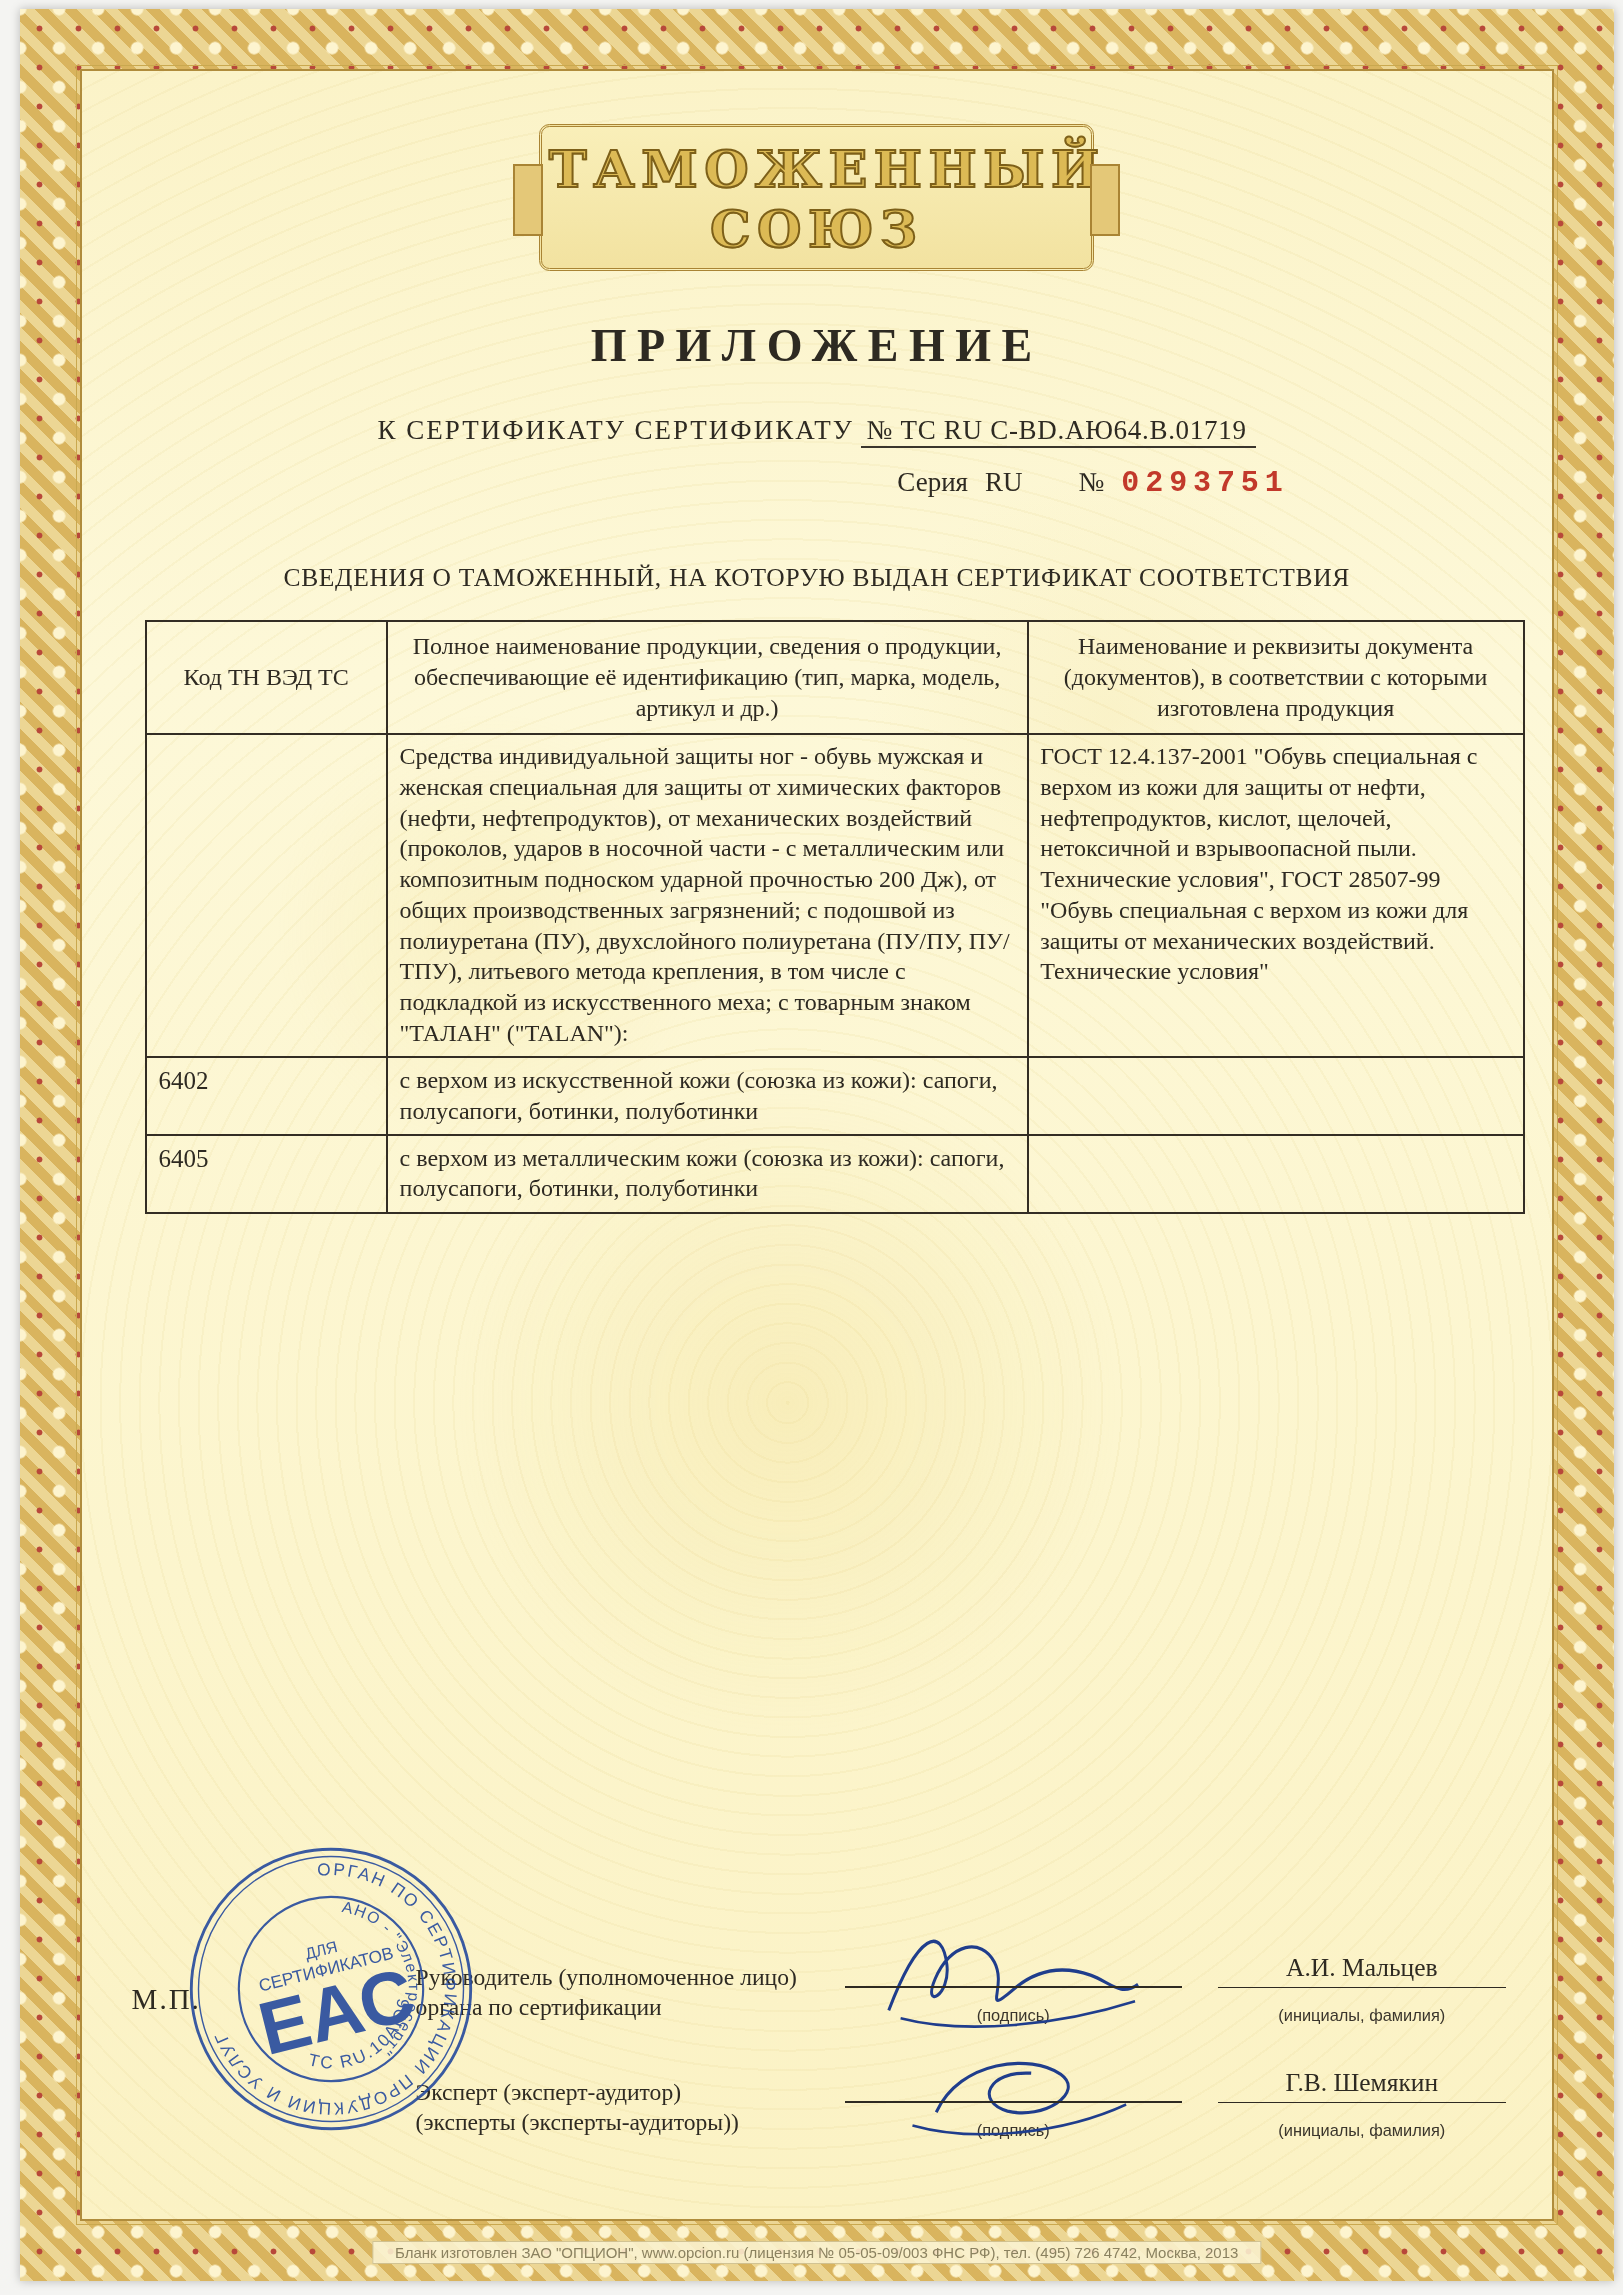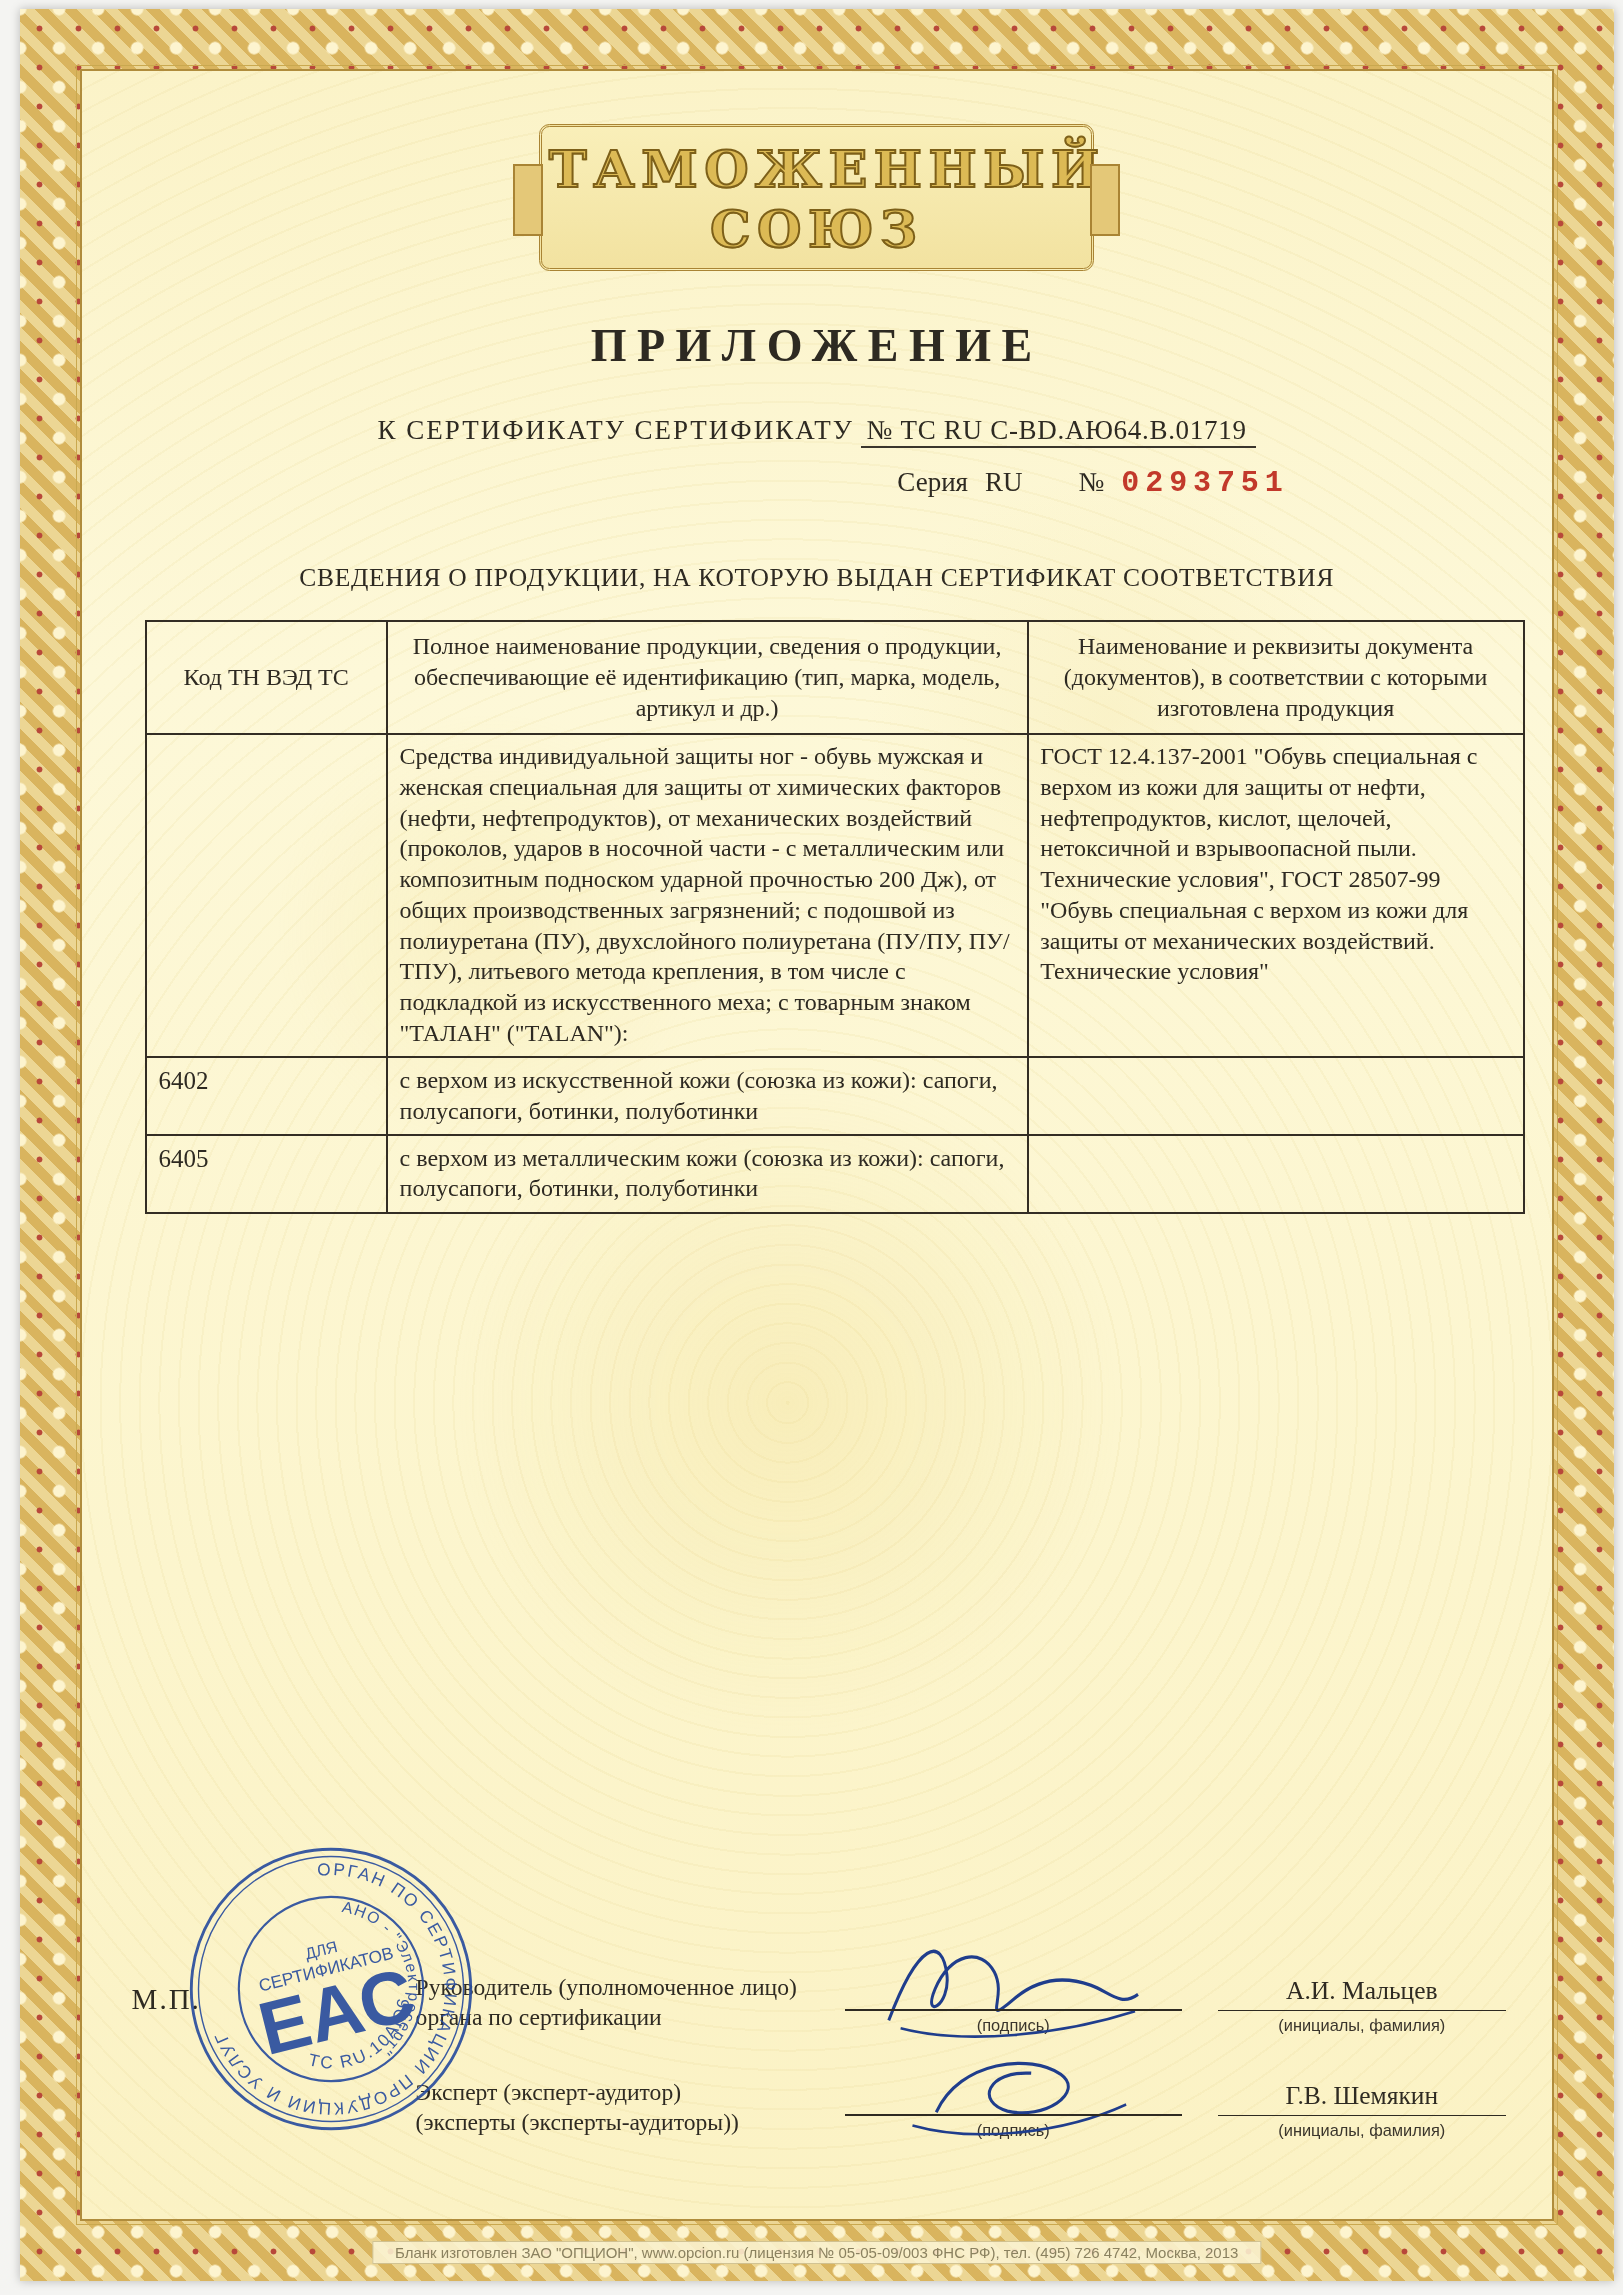--- a/index.html
+++ b/index.html
@@ -105,21 +105,21 @@
   .sig-row{
     display:grid;grid-template-columns:393px 1fr 288px;column-gap:36px;
     align-items:end;
   }
   .sig-row + .sig-row{margin-top:43px;}
   .role{font-size:23.6px;line-height:1.25;padding-bottom:2.6px;}
   .signwrap{position:relative;}
   .signline{border-bottom:2px solid #2e2a22;height:23.6px;position:relative;}
   .scribble{position:absolute;left:6%;bottom:-5.2px;width:88%;height:111px;pointer-events:none;}
   .caption{
-    text-align:center;font-size:16.4px;margin-top:5px;color:#3a352c;
+    text-align:center;font-size:16.4px;margin-top:18px;color:#3a352c;
     font-family:"Liberation Sans","DejaVu Sans",sans-serif;
   }
   .namewrap{text-align:center;}
   .name{font-size:25.5px;padding-bottom:3.9px;border-bottom:1.3px solid #2e2a22;display:block;}
   
   .footer-note{
     position:absolute;left:50%;bottom:17px;transform:translateX(-50%);
     font-family:"Liberation Sans","DejaVu Sans",sans-serif;
     font-size:15px;color:#8b8260;white-space:nowrap;
     background:rgba(251,244,211,.88);border:0.7px solid rgba(160,140,80,.45);
@@ -146,21 +146,21 @@
         <span class="cert-num"><span>№ ТС</span>&nbsp;<span>RU C-BD.АЮ64.В.01719</span></span>
       </div>
 
       <div class="series-line">
         <span>Серия</span>
         <span>RU</span>
         <span class="series-no">№</span>
         <span class="series-number">0293751</span>
       </div>
 
-      <div class="section-heading">СВЕДЕНИЯ О ПРОДУКЦИИ, НА КОТОРУЮ ВЫДАН СЕРТИФИКАТ СООТВЕТСТВИЯ</div>
+      <div class="section-heading">СВЕДЕНИЯ О ТАМОЖЕННЫЙ, НА КОТОРУЮ ВЫДАН СЕРТИФИКАТ СООТВЕТСТВИЯ</div>
 
       <table class="product">
         <colgroup>
           <col style="width:17.5%">
             <col style="width:46.5%">
             <col style="width:36%">
         </colgroup>
         <thead>
           <tr>
             <th>Код ТН ВЭД ТС</th>

